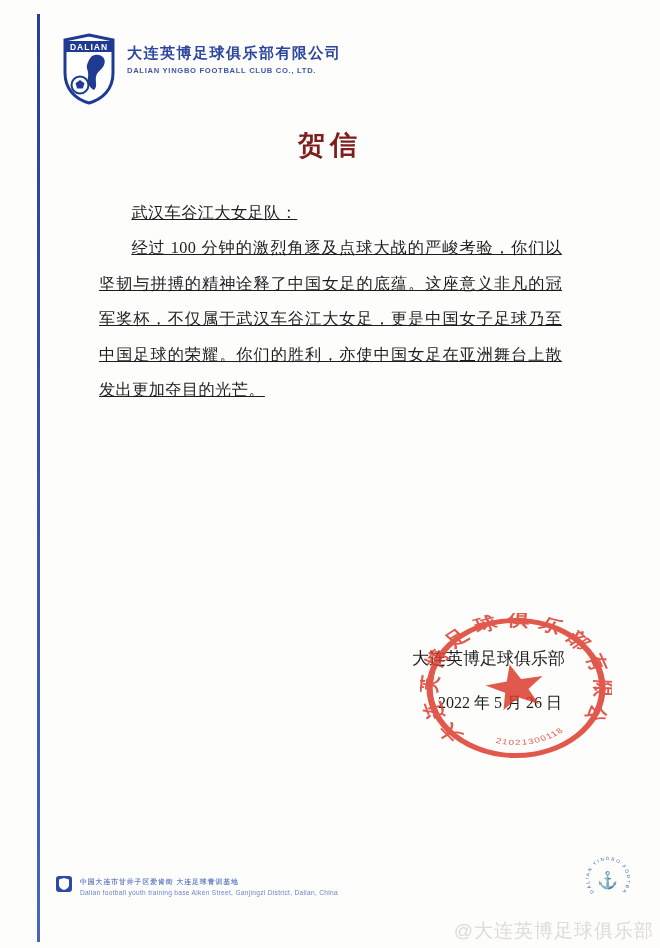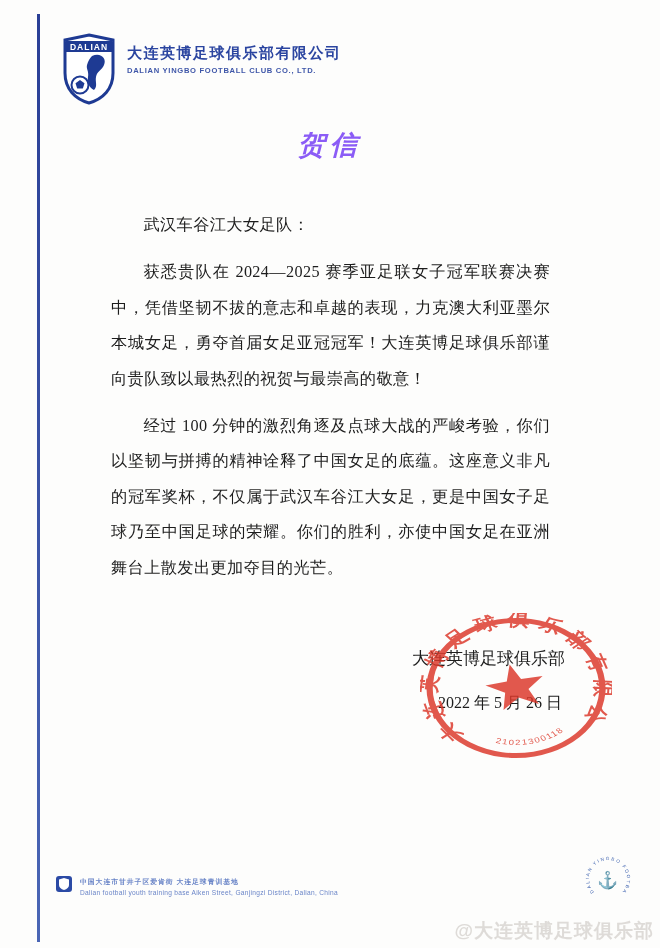--- a/index.html
+++ b/index.html
@@ -20,31 +20,30 @@
     font-family:"Liberation Sans",sans-serif;font-weight:bold;
     font-size:15px;letter-spacing:1.5px;
   }
   .company-en{
     font-family:"Liberation Sans",sans-serif;font-size:7.6px;
     letter-spacing:.7px;margin-top:3px;font-weight:bold;opacity:.9;
   }
   
   .title{
     position:absolute;left:0;top:127px;width:100%;text-align:center;
-    font-size:27px;font-weight:bold;letter-spacing:5px;color:#8b5cf6;
+    font-size:27px;font-weight:bold;letter-spacing:5px;color:#7f1d1d;
     font-family:"Liberation Sans","Liberation Serif",sans-serif;
-    font-style:italic;
   }
   
   .letter-body{
     position:absolute;left:99px;top:196px;width:463px;
     font-size:16.2px;line-height:35.4px;text-align:justify;
     letter-spacing:.4px;
   }
-  .letter-body p{margin:12px;text-indent:2em;}
+  .letter-body p{margin:0;text-indent:2em;text-decoration:underline;}
   .salutation{margin:0;}
   
   .sign-block{
     position:absolute;right:95px;top:647px;text-align:right;
     font-size:17px;z-index:1;
   }
   .sign-date{font-size:16px;margin-top:23px;padding-right:3px;}
   
   .stamp{position:absolute;left:420px;top:613px;z-index:2;opacity:.82;}
   
@@ -56,21 +55,21 @@
   .address{
     position:absolute;left:80px;top:877px;color:#4f6fbe;
     font-family:"Liberation Sans",sans-serif;opacity:.85;
     filter:blur(.3px);
   }
   .address-cn{font-size:6.8px;letter-spacing:1px;font-weight:bold;}
   .address-en{font-size:6.6px;margin-top:2px;letter-spacing:.3px;}
   .anchor-emblem{position:absolute;left:584px;top:855px;}
   .watermark{
     position:absolute;right:6px;bottom:4px;
-    font-family:"Liberation Sans",sans-serif;font-weight:bold;
+    font-family:"Liberation Sans",sans-serif;font-weight:normal;
     font-size:19px;letter-spacing:1px;color:rgba(196,192,186,.55);
   }
 </style>
 </head>
 <body>
 
 <div class="left-line"></div>
 
 <div class="logo">
   <svg width="56" height="72" viewBox="0 0 56 72">
@@ -84,21 +83,20 @@
 </div>
 <div class="company-block">
   <div class="company-cn">大连英博足球俱乐部有限公司</div>
   <div class="company-en">DALIAN YINGBO FOOTBALL CLUB CO., LTD.</div>
 </div>
 
 <div class="title">贺信</div>
 
 <div class="letter-body">
   <p class="salutation">武汉车谷江大女足队：</p>
-  <p>获悉贵队在 2024—2025 赛季亚足联女子冠军联赛决赛中，凭借坚韧不拔的意志和卓越的表现，力克澳大利亚墨尔本城女足，勇夺首届女足亚冠冠军！大连英博足球俱乐部谨向贵队致以最热烈的祝贺与最崇高的敬意！</p>
   <p>经过 100 分钟的激烈角逐及点球大战的严峻考验，你们以坚韧与拼搏的精神诠释了中国女足的底蕴。这座意义非凡的冠军奖杯，不仅属于武汉车谷江大女足，更是中国女子足球乃至中国足球的荣耀。你们的胜利，亦使中国女足在亚洲舞台上散发出更加夺目的光芒。</p>
 </div>
 
 <div class="sign-block">
   <div>大连英博足球俱乐部</div>
   <div class="sign-date">2022 年 5 月 26 日</div>
 </div>
 
 <svg class="stamp" width="192" height="150" viewBox="0 0 200 200" preserveAspectRatio="none">
   <g transform="rotate(-12 100 100)">

